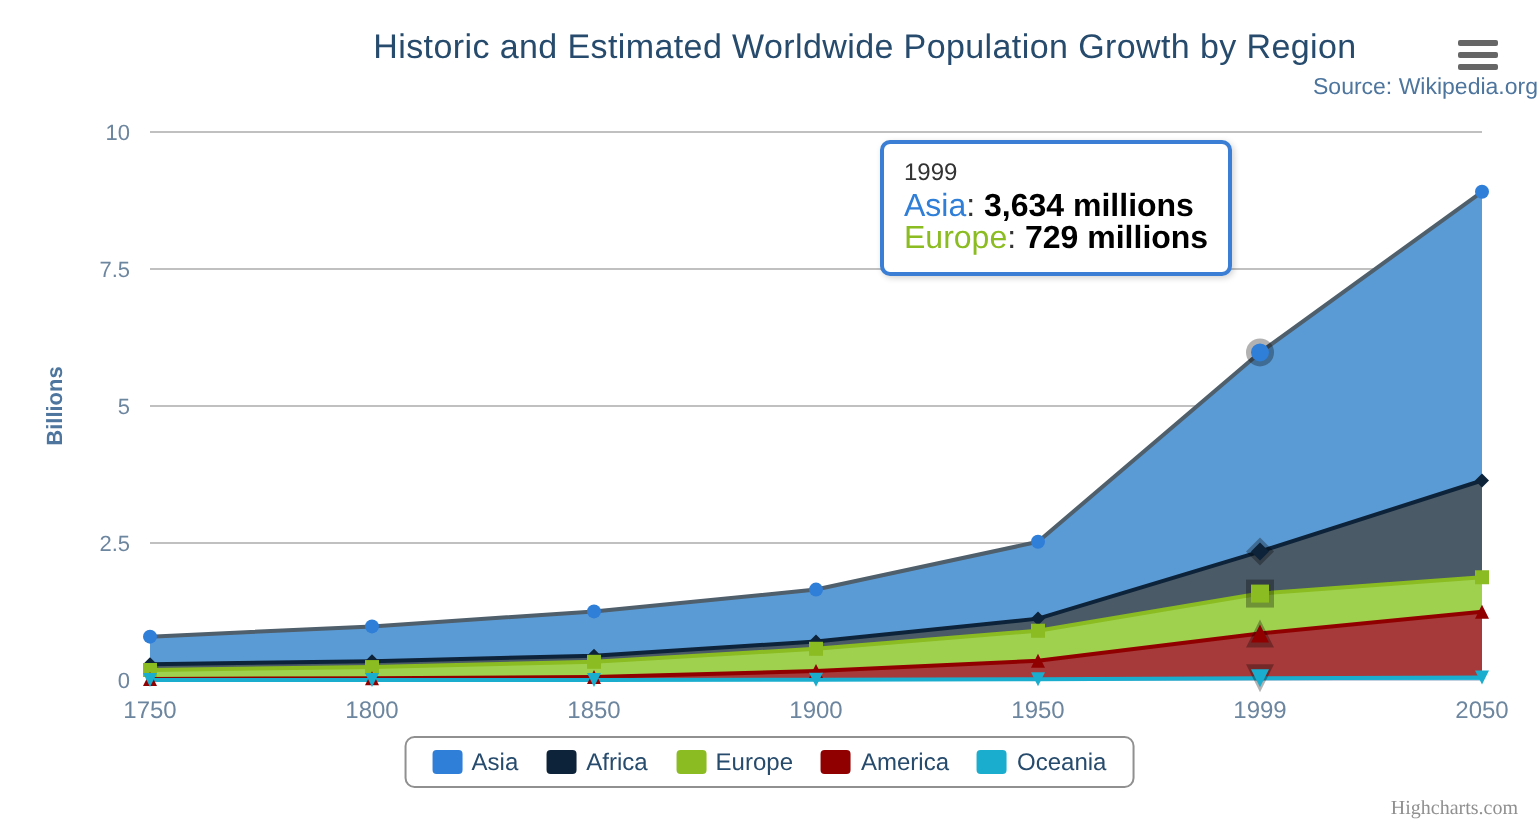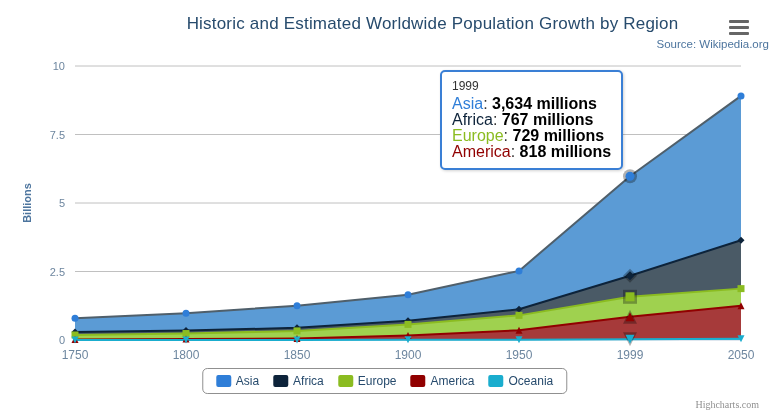--- a/index.html
+++ b/index.html
@@ -260,20 +260,18 @@
       <div class="legend-item">
         <span class="legend-swatch" style="background: rgb(26, 173, 206);"></span>
         <span class="legend-label">Oceania</span>
       </div>
     </div>
 
   <div id="tooltip">
     <div id="tooltip-header">1999</div>
     <div id="tooltip-rows">
         <div class="tt-row"><span class="tt-name" style="color: rgb(47, 126, 216);">Asia</span><span>: </span><span class="tt-value">3,634 millions</span></div>
-        <div class="tt-row"><span class="tt-name" style="color: rgb(13, 35, 58);">Africa</span><span>: </span><span class="tt-value">767 millions</span></div>
         <div class="tt-row"><span class="tt-name" style="color: rgb(139, 188, 33);">Europe</span><span>: </span><span class="tt-value">729 millions</span></div>
-        <div class="tt-row"><span class="tt-name" style="color: rgb(145, 0, 0);">America</span><span>: </span><span class="tt-value">818 millions</span></div>
       </div>
   </div>
 
   <div id="credits">Highcharts.com</div>
 </div>
 
 </body></html>

